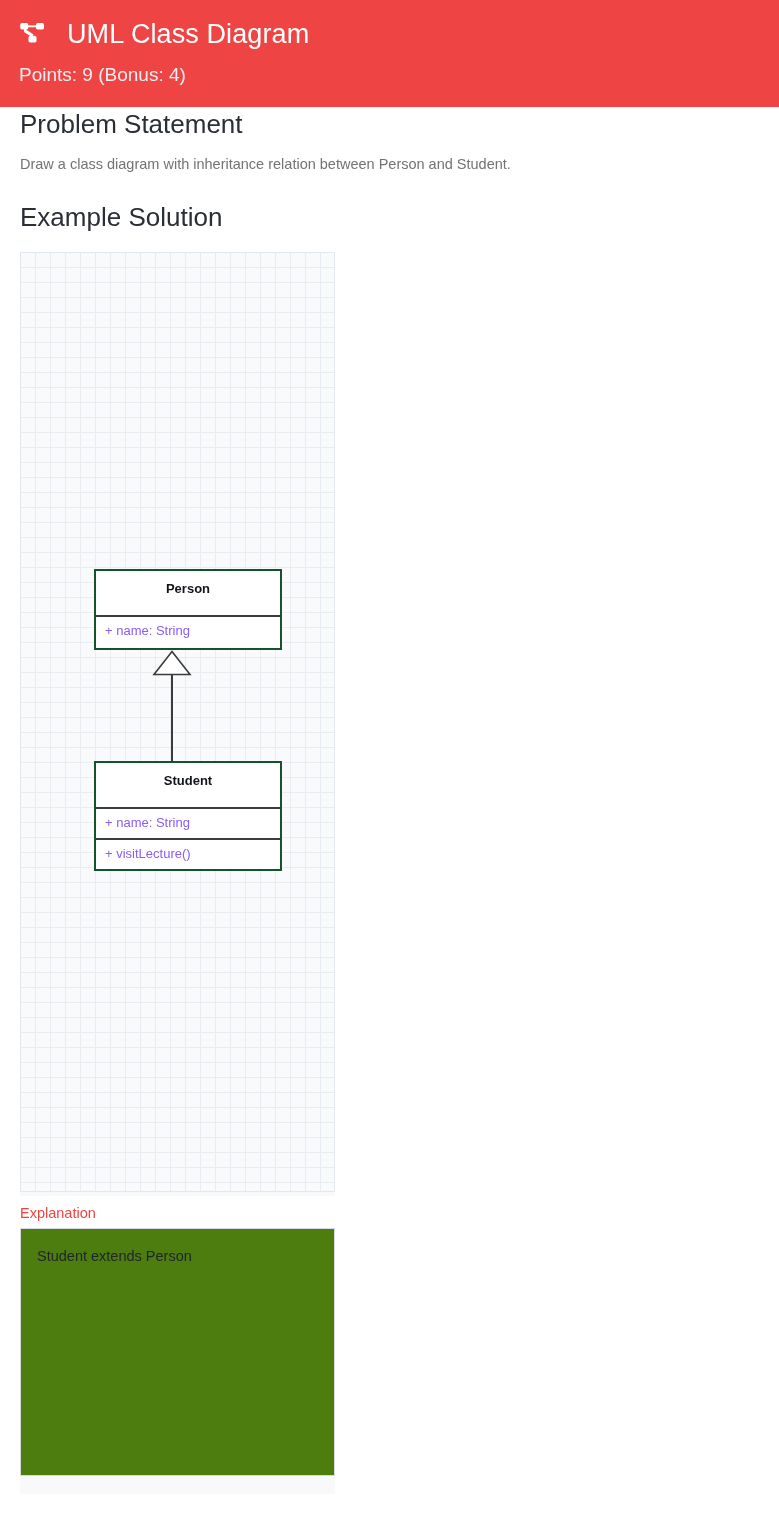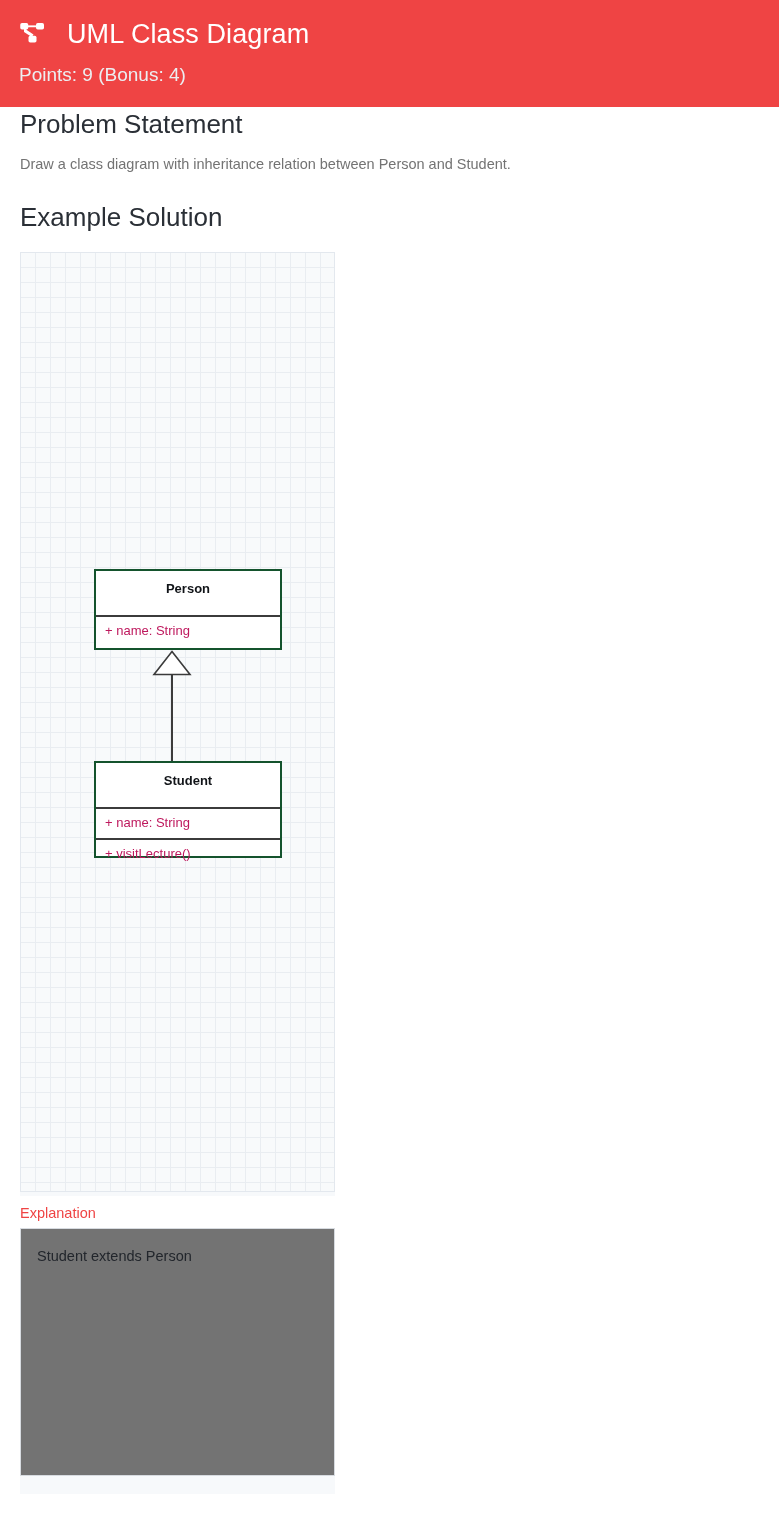--- a/index.html
+++ b/index.html
@@ -124,41 +124,41 @@
     font-weight: bold;
     font-size: 13px;
     color: #111418;
     padding: 10px 6px 0 6px;
     box-sizing: border-box;
     height: 44px;
   }
   .uml-compartment {
     border-top: 2px solid #3b3b3b;
     font-size: 13px;
-    color: #be185d;
+    color: #8b5cf6;
     padding: 6px 8px 6px 9px;
     box-sizing: border-box;
     height: 31px;
     white-space: nowrap;
     overflow: hidden;
   }
 
   
   #class-person {
     left: 57px;
     top: 316px;
     width: 188px;
     height: 81px;
   }
   
   #class-student {
     left: 57px;
     top: 508px;
     width: 188px;
-    height: 97px;
+    height: 110px;
   }
 
   
   .inherit-line {
     position: absolute;
     left: 150px;
     top: 420px;
     width: 2px;
     height: 88px;
     background: #3b3b3b;
@@ -185,21 +185,21 @@
     font-size: 14.5px;
     color: #ef4444;
     padding: 9px 0 6px 0;
     line-height: 1.2;
     background: #ffffff;
   }
   .explanation-box {
     box-sizing: border-box;
     width: 315px;
     height: 248px;
-    background: #737373;
+    background: #4d7c0f;
     border: 1px solid #d7dbe0;
     font-size: 14.5px;
     color: #22262c;
     padding: 18px 16px;
     line-height: 1.35;
     resize: none;
     font-family: "Liberation Sans", sans-serif;
     outline: none;
     overflow: hidden;
   }

